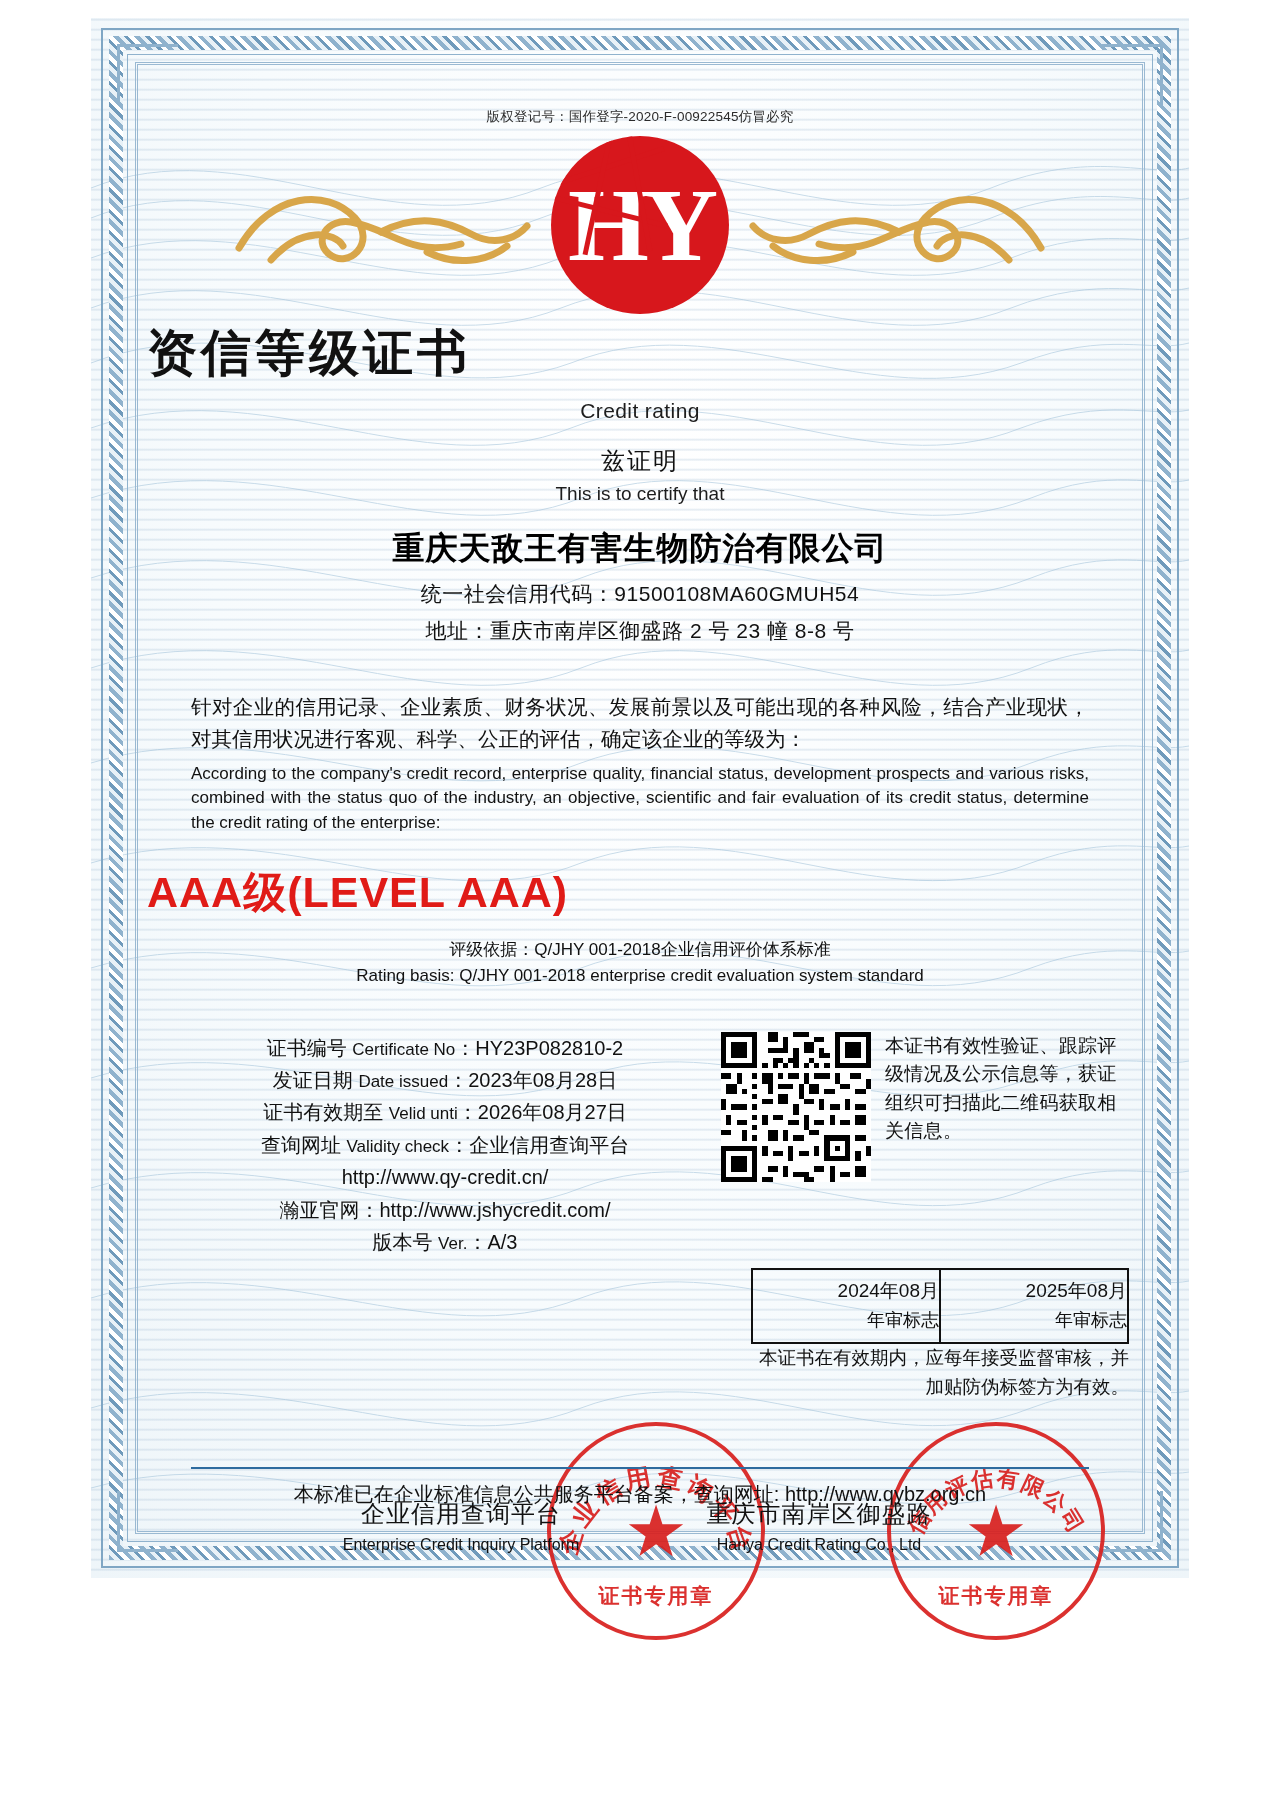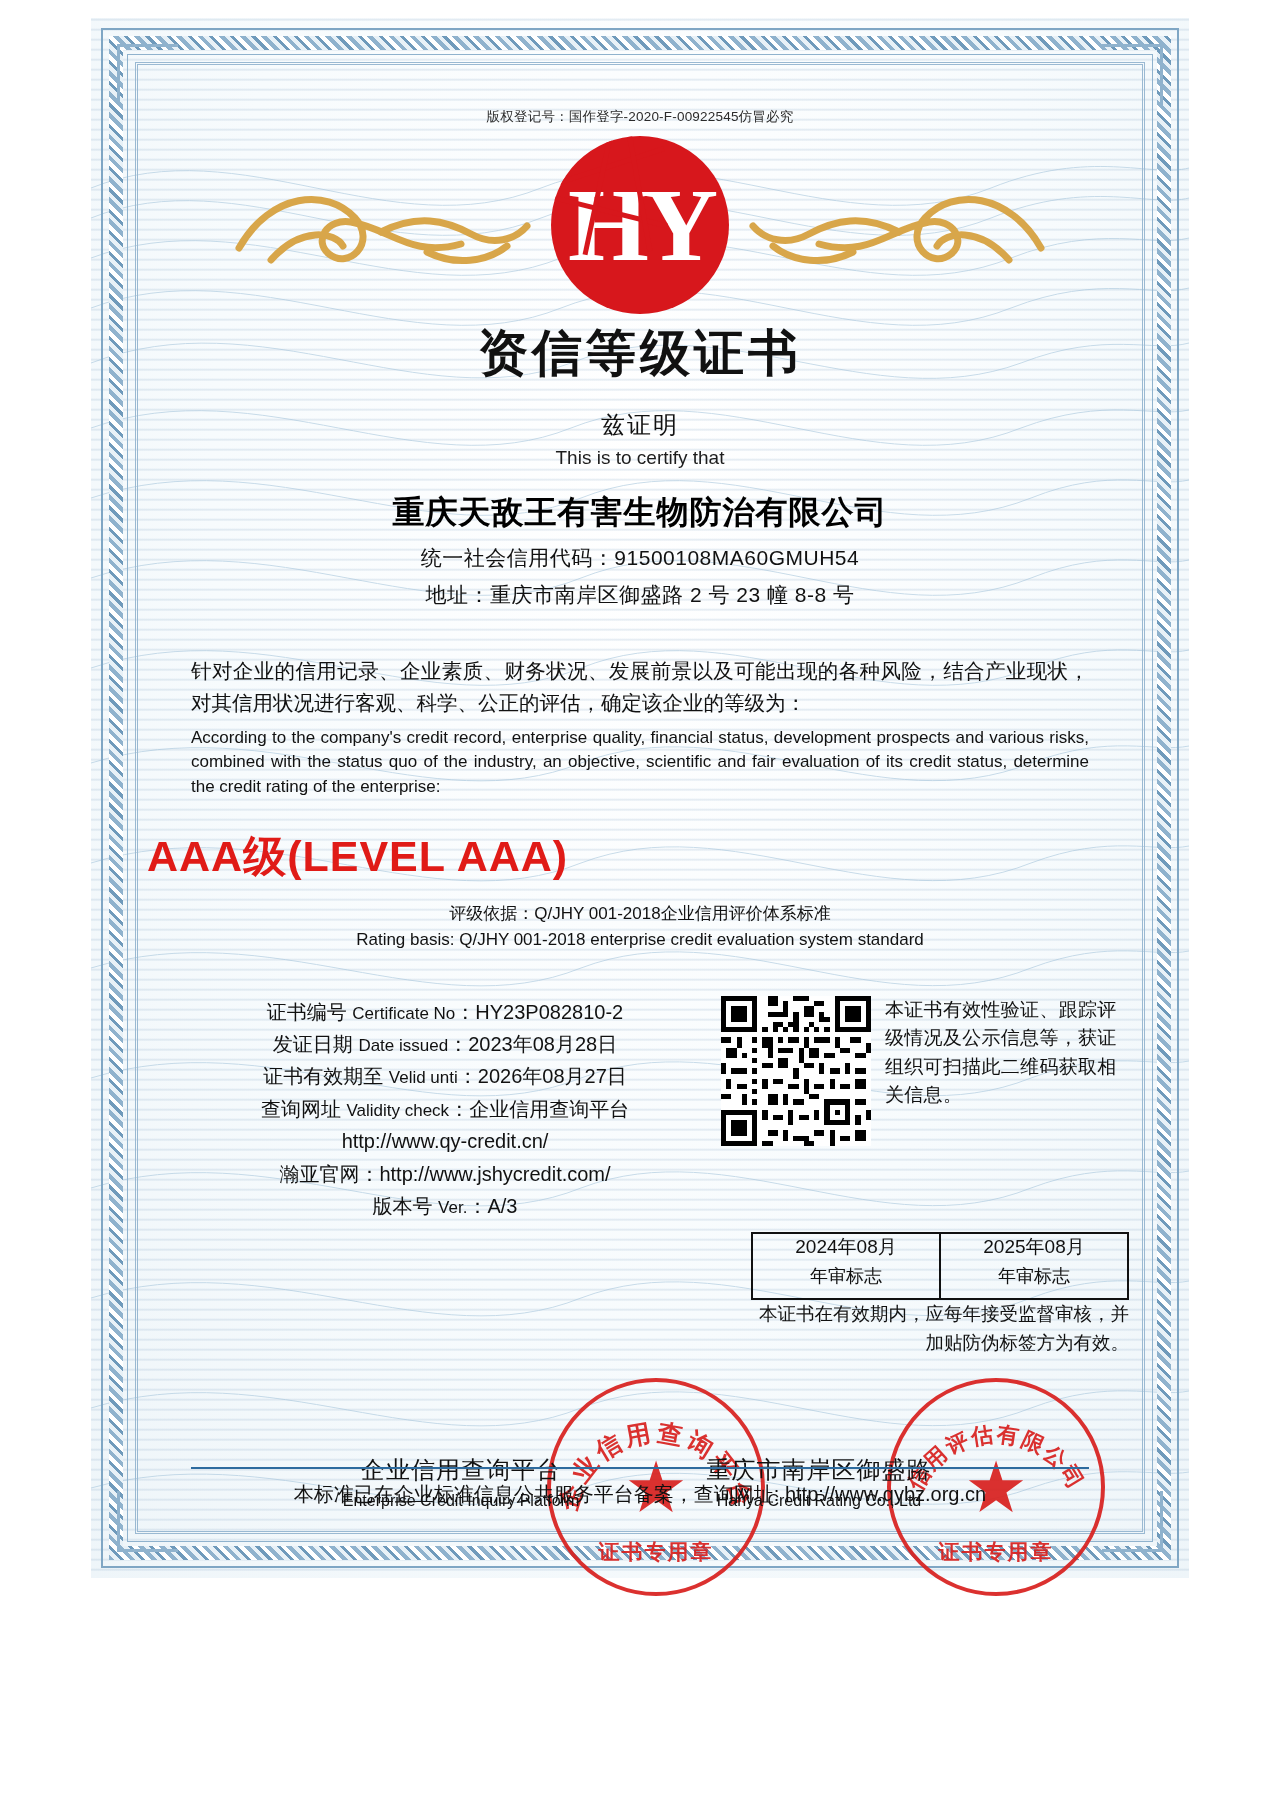--- a/index.html
+++ b/index.html
@@ -131,21 +131,20 @@
     position: absolute;
     background: #d7171c;
   }
   .lc1 { width: 128px; height: 5px; top: 30px;  left: -12px; transform: rotate(-18deg); }
   .lc2 { width: 128px; height: 5px; top: 72px;  left: -10px; transform: rotate(14deg); }
   .lc3 { width: 5px;  height: 120px; top: 0px;  left: 44px;  transform: rotate(12deg); }
   .lc4 { width: 5px;  height: 120px; top: -4px; left: 86px;  transform: rotate(-10deg); }
 
   
   .title-cn {
-    text-align: center;
     font-size: 50px;
     font-weight: 700;
     color: #111;
     letter-spacing: 4px;
     margin-top: -4px;
     font-family: "Liberation Sans", sans-serif;
   }
   .title-en {
     text-align: center;
     font-size: 21px;
@@ -268,22 +267,22 @@
 
   .annual-row {
     display: flex;
     margin-top: 10px;
     margin-left: 604px;
     width: 378px;
   }
   .annual-box {
     flex: 1;
     border: 2px solid #111;
-    text-align: center;
-    padding: 0 0 10px 0;
+    text-align: right;
+    padding: 8px 0 10px 0;
   }
   .annual-box + .annual-box { border-left: none; }
   .annual-box .ab-date {
     font-size: 19px;
     color: #111;
   }
   .annual-box .ab-label {
     font-size: 18px;
     color: #111;
     margin-top: 4px;
@@ -432,20 +431,21 @@
       <div class="logo-circle">
         <div class="logo-glyph">HY</div>
         <div class="logo-crack lc1"></div>
         <div class="logo-crack lc2"></div>
         <div class="logo-crack lc3"></div>
         <div class="logo-crack lc4"></div>
       </div>
     </div>
 
     <div class="title-cn">资信等级证书</div>
+    <div class="title-en">Credit rating</div>
 
     <div class="certify-cn">兹证明</div>
     <div class="certify-en">This is to certify that</div>
 
     <div class="company">重庆天敌王有害生物防治有限公司</div>
     <div class="uscc">统一社会信用代码：91500108MA60GMUH54</div>
     <div class="addr">地址：重庆市南岸区御盛路 2 号 23 幢 8-8 号</div>
 
     <div class="para-block">
       <div class="para-cn">针对企业的信用记录、企业素质、财务状况、发展前景以及可能出现的各种风险，结合产业现状，对其信用状况进行客观、科学、公正的评估，确定该企业的等级为：</div>

